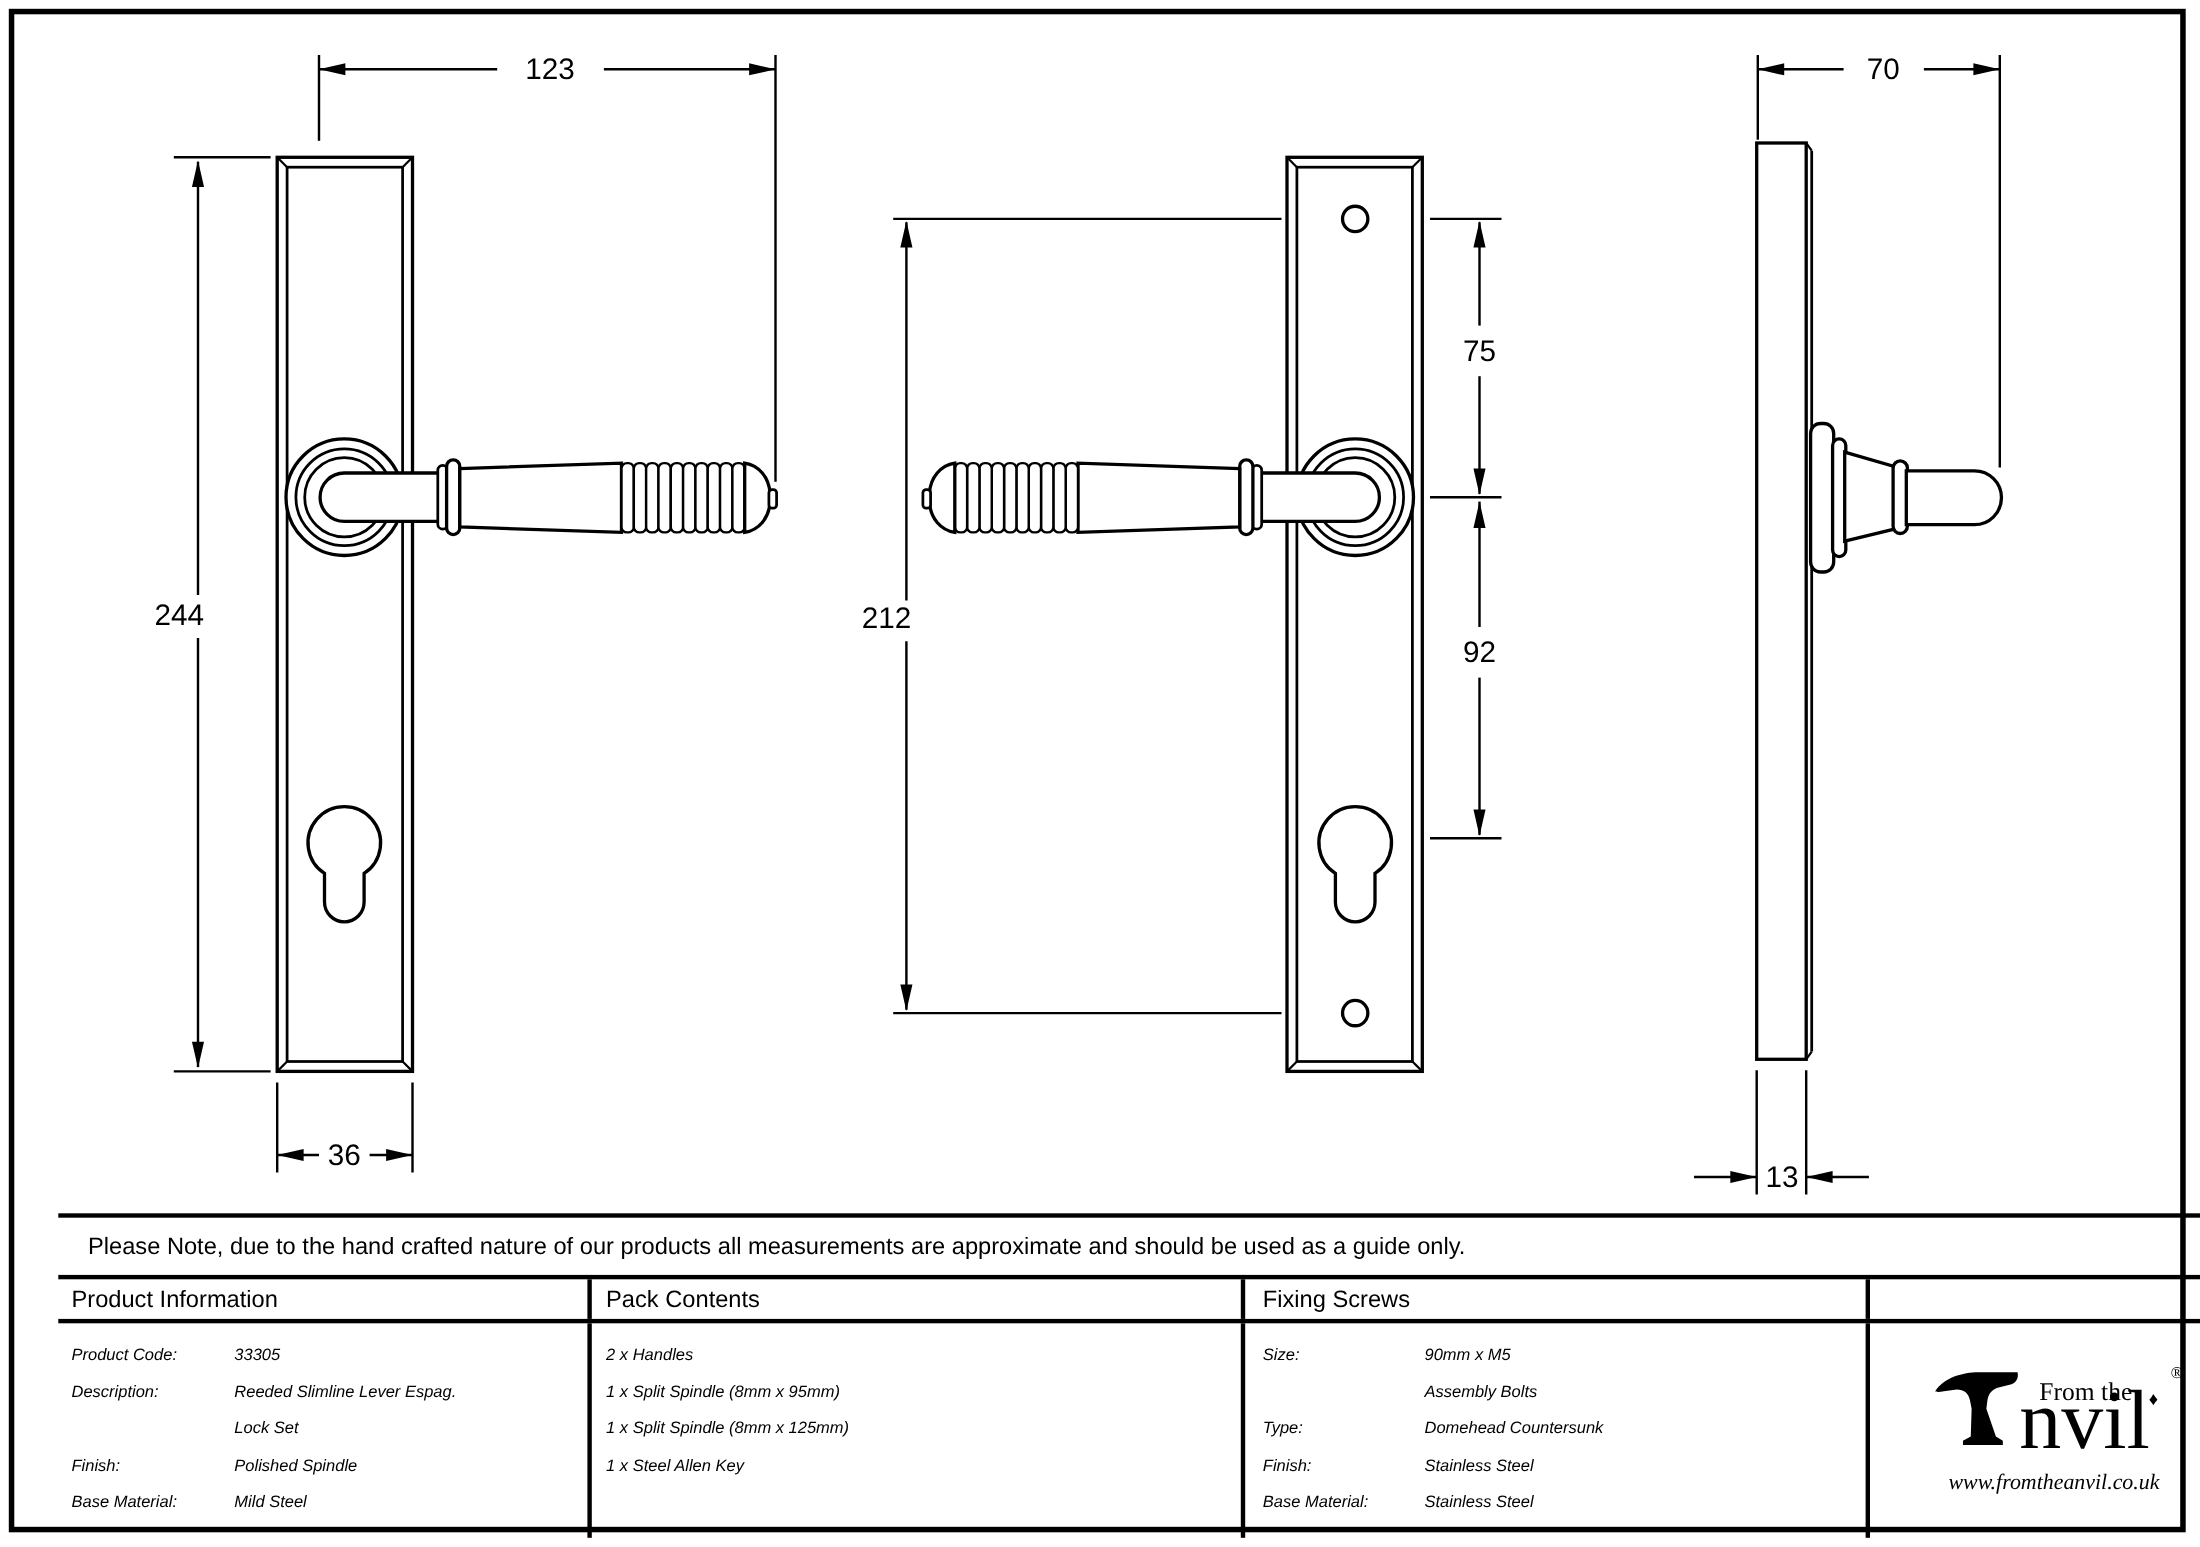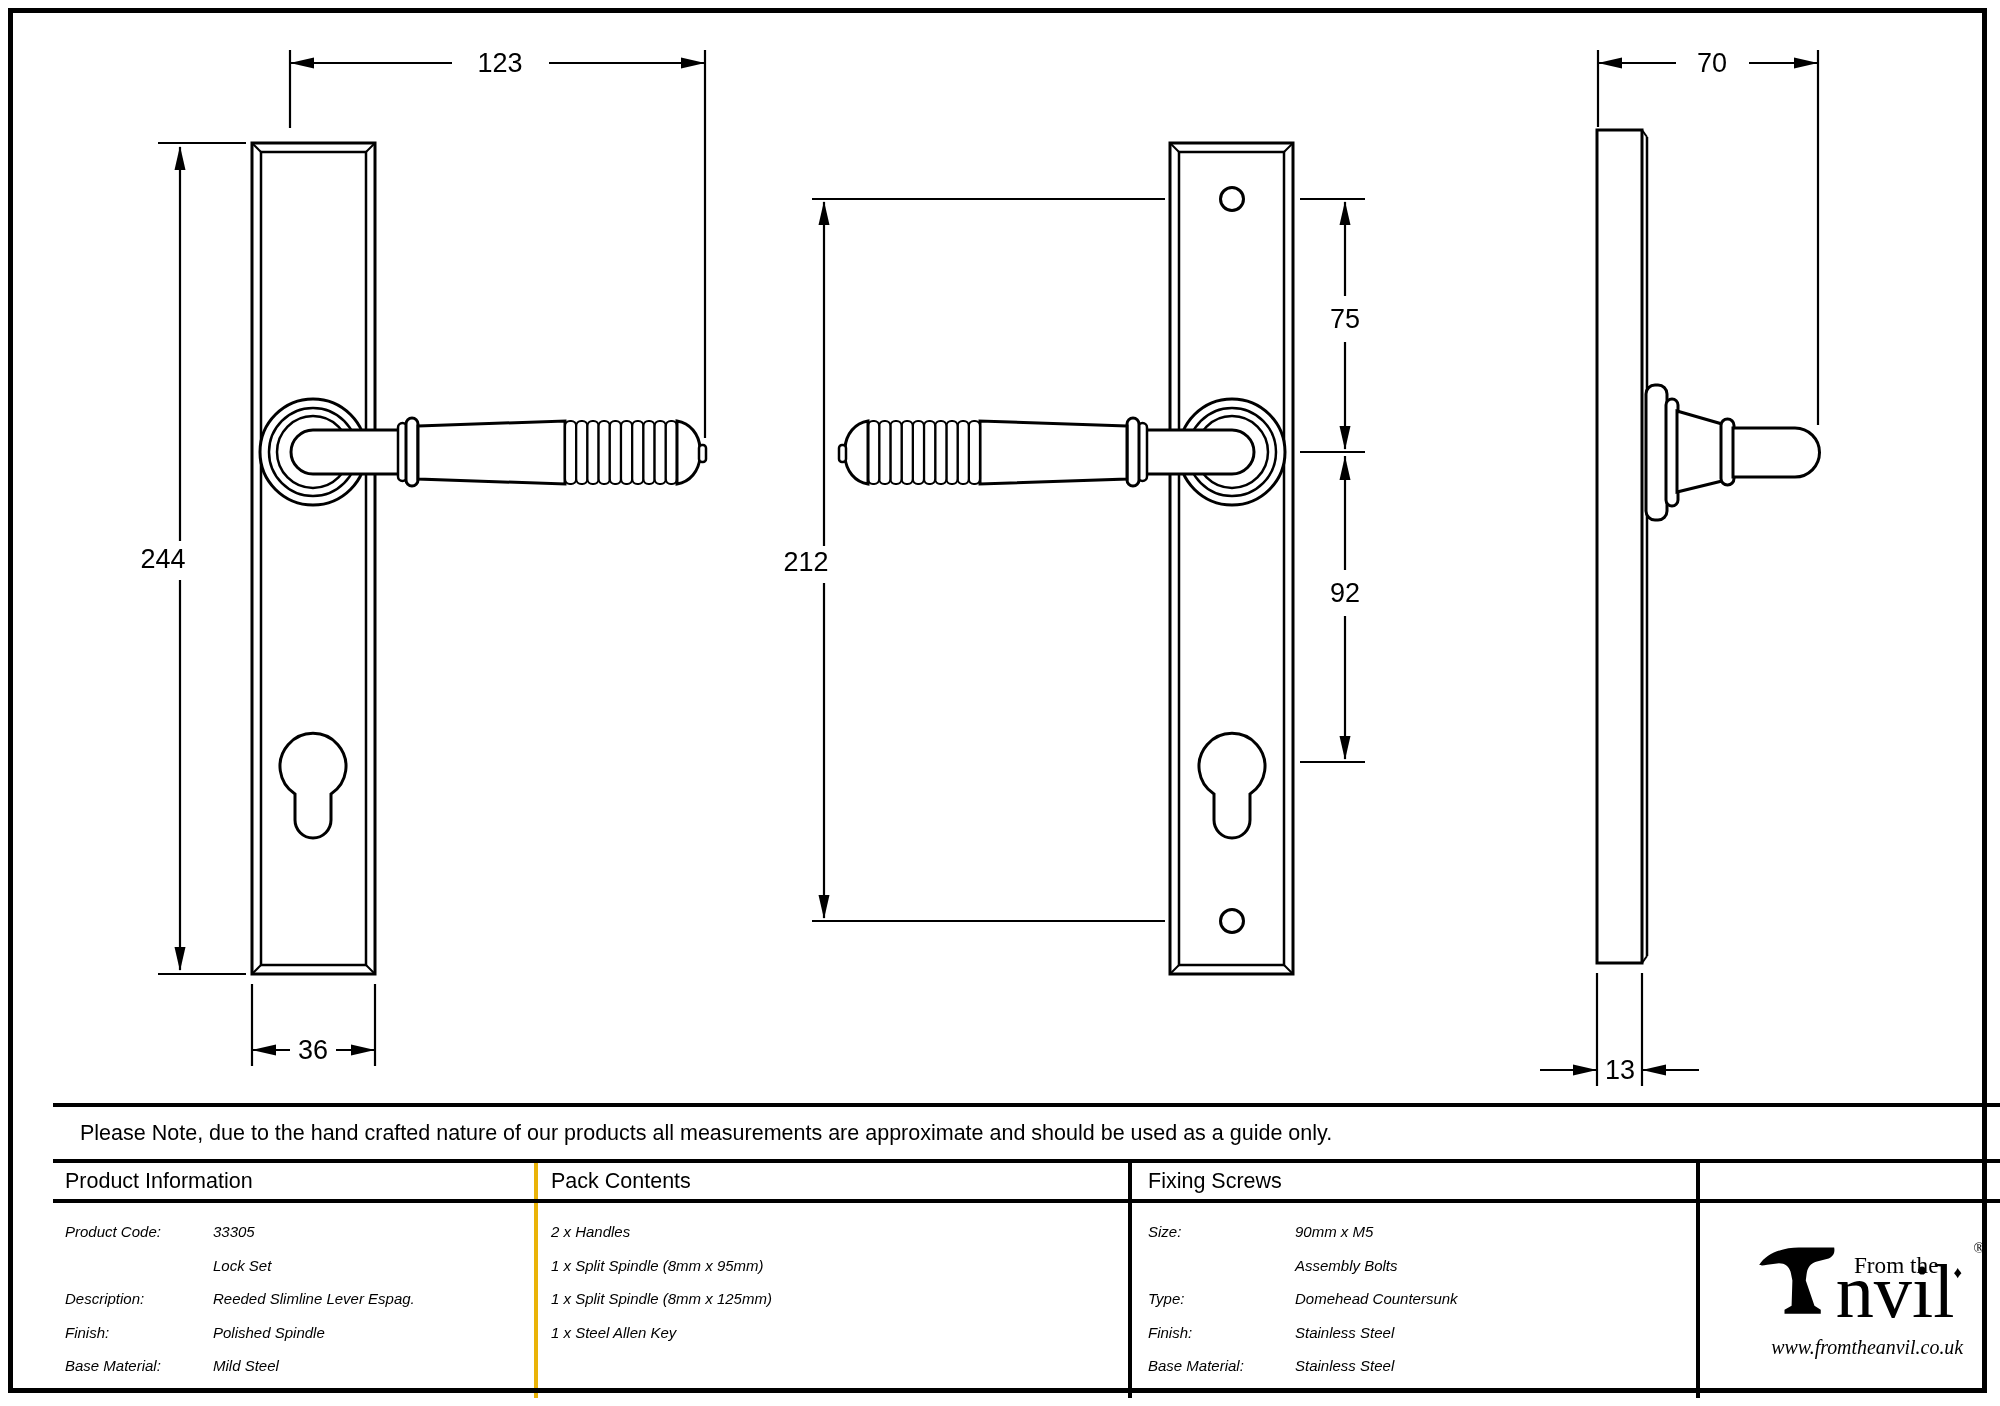--- a/index.html
+++ b/index.html
@@ -3,21 +3,21 @@
 <meta charset="utf-8">
 <style>
   html,body{margin:0;padding:0;background:#fff;}
   body{width:2000px;height:1406px;position:relative;font-family:"Liberation Sans",sans-serif;color:#000;}
   .outer-frame{position:absolute;left:8px;top:8px;width:1979px;height:1385px;border:5px solid #000;box-sizing:border-box;}
   #drawing{position:absolute;left:0;top:0;}
   .bottom{position:absolute;left:13px;top:1103px;width:1974px;height:295px;display:flex;flex-direction:column;box-sizing:border-box;margin-left:40px;}
   .note-row{border-top:4px solid #000;flex:0 0 56px;display:flex;align-items:center;padding-left:27px;font-size:21.5px;box-sizing:border-box;}
   .tbl-head{border-top:4px solid #000;flex:0 0 40px;display:flex;box-sizing:border-box;}
   .tbl-body{border-top:4px solid #000;flex:1;display:flex;box-sizing:border-box;}
-  .c1{width:485px;flex:0 0 485px;border-right:4px solid #eab308;box-sizing:border-box;padding-left:12px;}
+  .c1{width:485px;flex:0 0 485px;border-right:4px solid #000000;box-sizing:border-box;padding-left:12px;}
   .c2{width:594px;flex:0 0 594px;border-right:4px solid #000;box-sizing:border-box;padding-left:13px;}
   .c3{width:568px;flex:0 0 568px;border-right:4px solid #000;box-sizing:border-box;padding-left:16px;}
   .c4{flex:1;box-sizing:border-box;position:relative;padding-left:17px;}
   .hcell{display:flex;align-items:center;font-size:21.5px;}
   .bodycol{padding-top:12px;font-size:15px;line-height:33.5px;font-style:italic;}
   .kv{display:flex;}
   .kv .k{width:148px;flex:0 0 148px;}
   .c3 .kv .k{width:147px;flex:0 0 147px;}
   .logo-svg{position:absolute;left:0;top:0;width:100%;height:100%;}
   svg text{fill:#000;}
@@ -183,26 +183,26 @@
     <div class="c4"></div>
   </div>
 
   <div class="tbl-body">
     <div class="c1 bodycol">
       <div class="kv">
           <span class="k">Product Code:</span>
           <span>33305</span>
         </div>
       <div class="kv">
+          <span class="k">Description:</span>
+          <span>Reeded Slimline Lever Espag.</span>
+        </div>
+      <div class="kv">
           <span class="k"></span>
           <span>Lock Set</span>
-        </div>
-      <div class="kv">
-          <span class="k">Description:</span>
-          <span>Reeded Slimline Lever Espag.</span>
         </div>
       <div class="kv">
           <span class="k">Finish:</span>
           <span>Polished Spindle</span>
         </div>
       <div class="kv">
           <span class="k">Base Material:</span>
           <span>Mild Steel</span>
         </div>
     </div>

